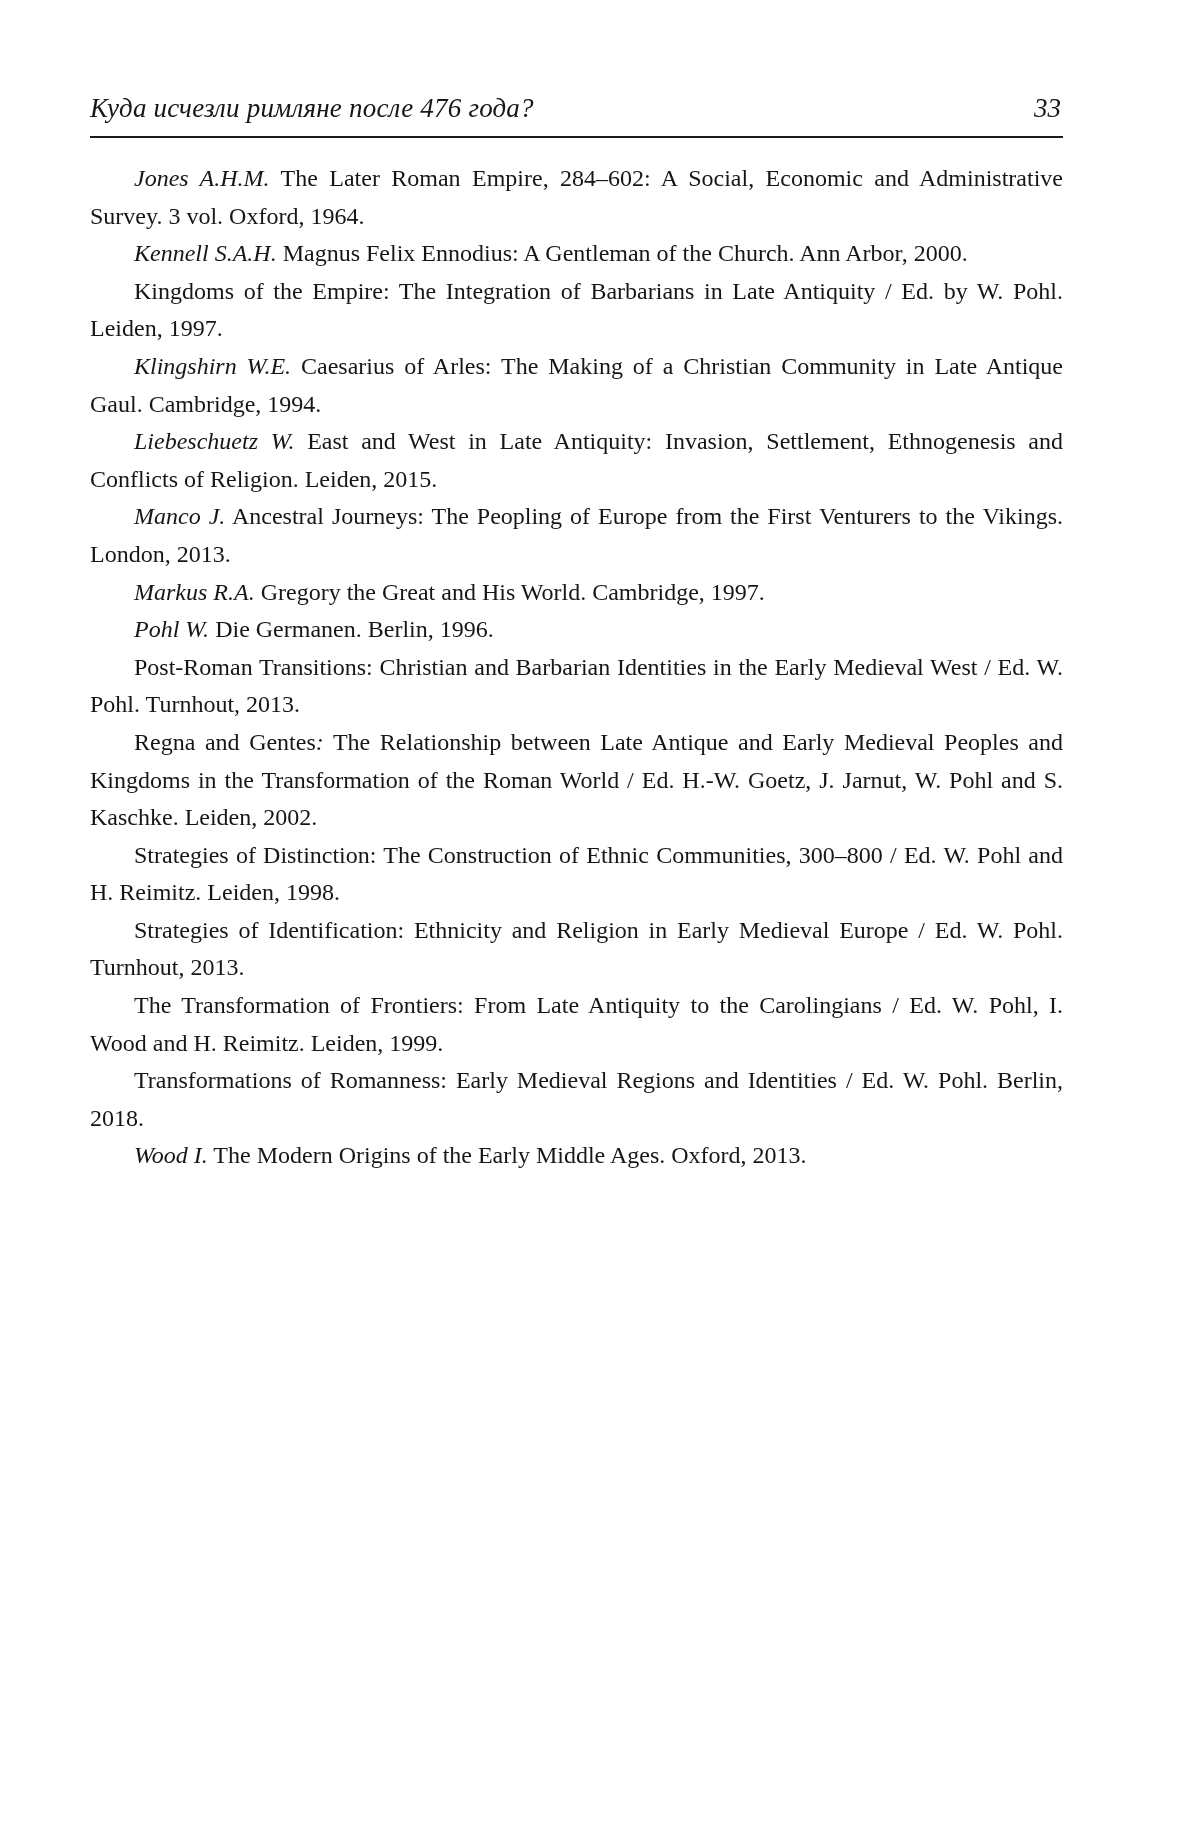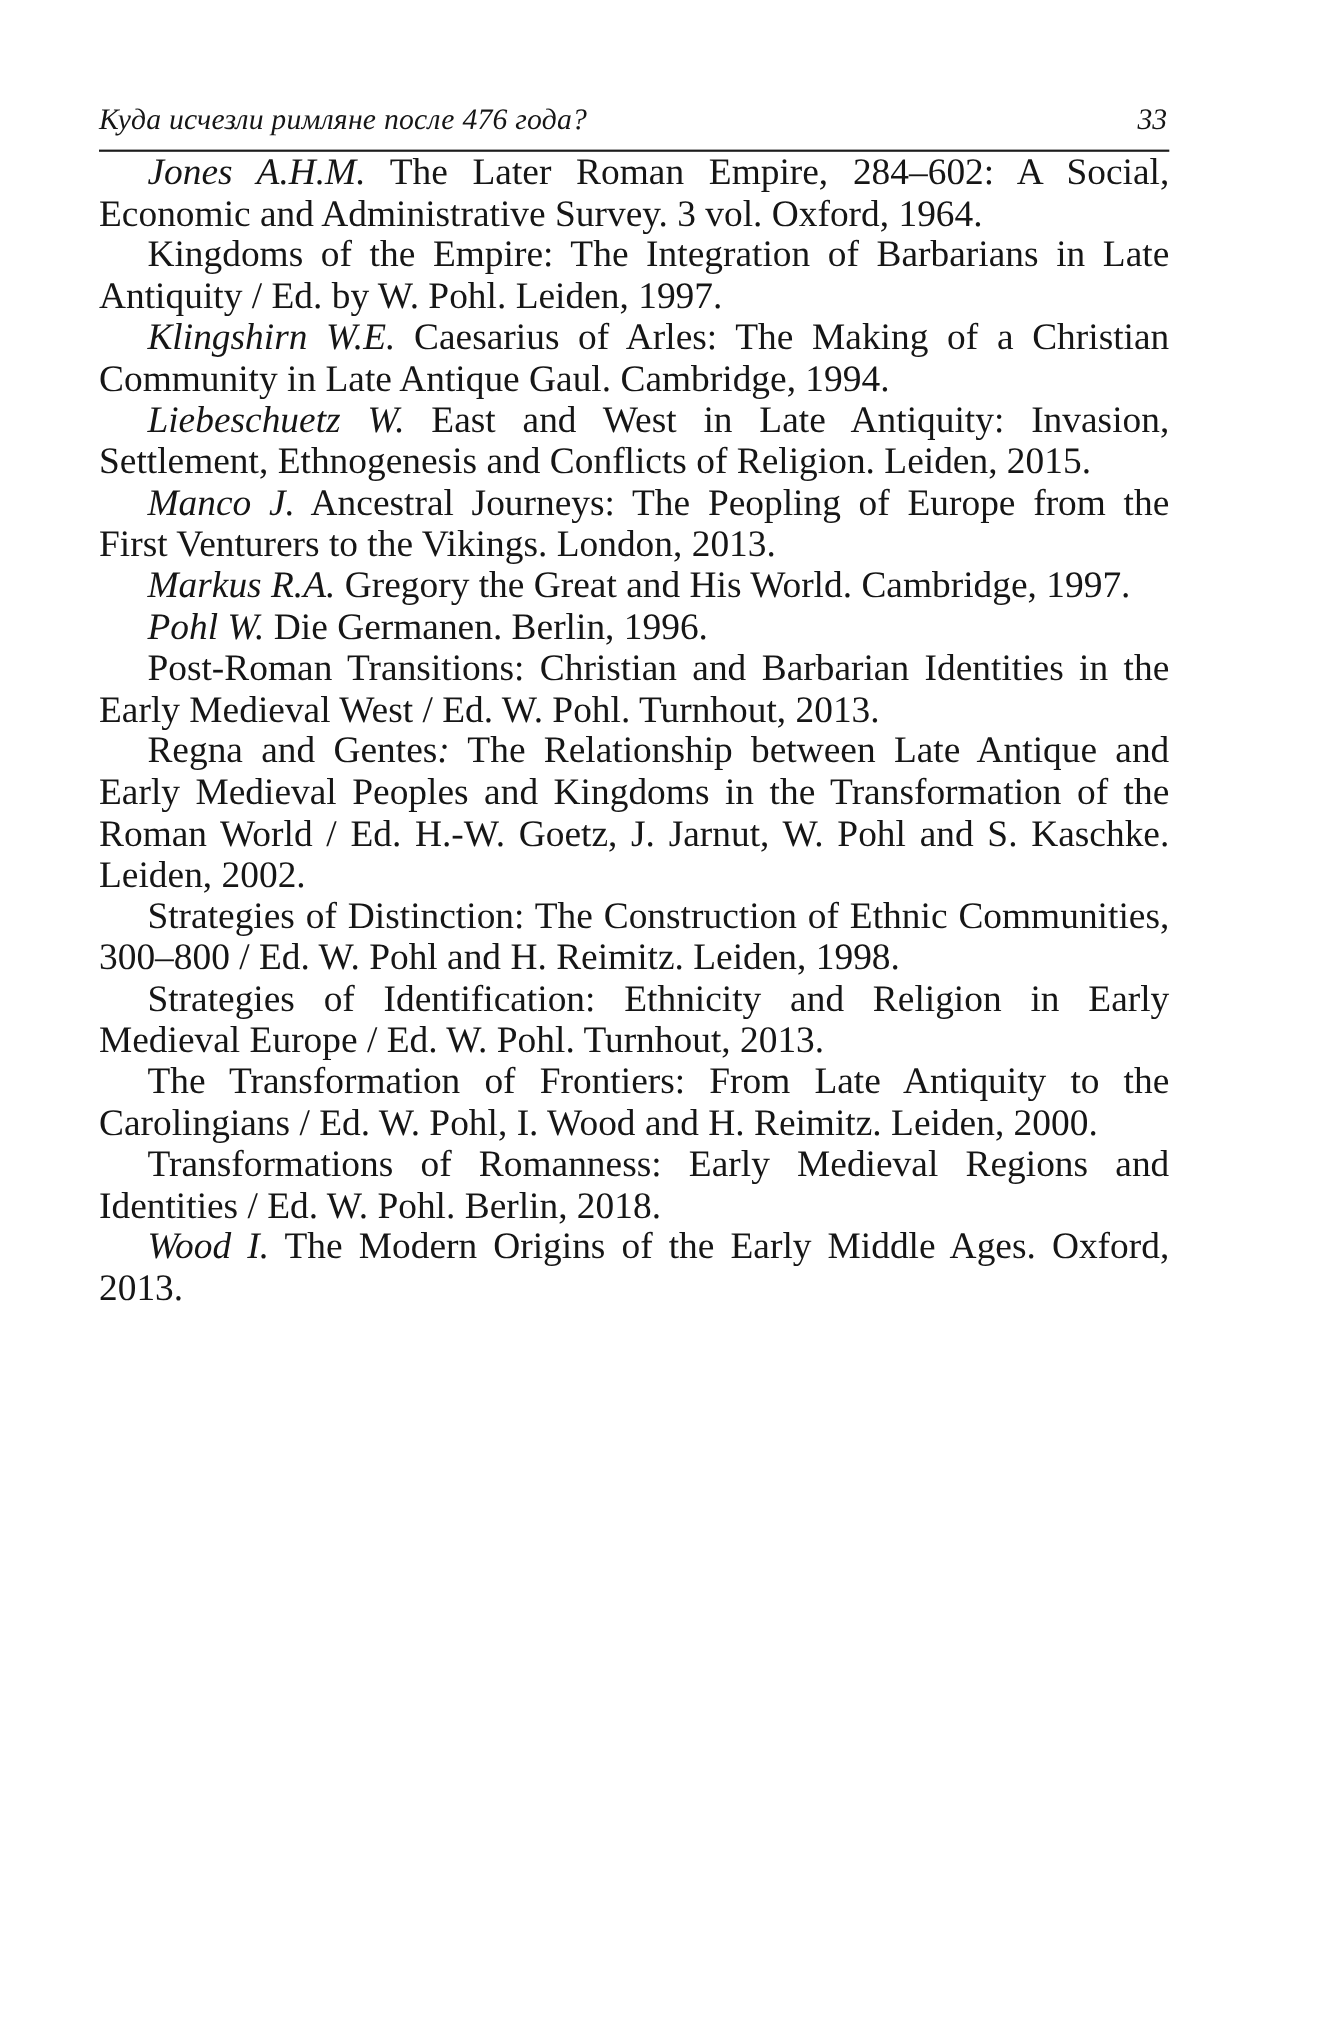--- a/index.html
+++ b/index.html
@@ -41,21 +41,22 @@
     top: 0;
     line-height: 40px;
   }
   .header-rule {
     margin: 8px 0 0 0;
     border: none;
     border-top: 2.5px solid #1c1c1c;
     height: 0;
   }
   .bibliography {
-    font-size: 34px;
+    margin-top: 22px;
+    font-size: 24px;
     line-height: 37.6px;
     text-align: justify;
   }
   .entry {
     margin: 0;
     padding: 0;
     text-indent: 44px;
   }
   .it {
     font-style: italic;
@@ -66,28 +67,29 @@
 
 <div class="page">
   <div class="content">
     <div class="running-header">
       <span class="header-title">Куда исчезли римляне после 476 года?</span>
       <span class="page-number">33</span>
     </div>
     <hr class="header-rule">
     <div class="bibliography">
         <p class="entry"><span class="it">Jones A.H.M.</span><span> The Later Roman Empire, 284–602: A Social, Economic and Administrative Survey. 3 vol. Oxford, 1964.</span></p>
+        <p class="entry"><span class="it">Kennell S.A.H.</span><span> Magnus Felix Ennodius: A Gentleman of the Church. Ann Arbor, 2000.</span></p>
         <p class="entry"><span>Kingdoms of the Empire: The Integration of Barbarians in Late Antiquity / Ed. by W. Pohl. Leiden, 1997.</span></p>
         <p class="entry"><span class="it">Klingshirn W.E.</span><span> Caesarius of Arles: The Making of a Christian Community in Late Antique Gaul. Cambridge, 1994.</span></p>
         <p class="entry"><span class="it">Liebeschuetz W.</span><span> East and West in Late Antiquity: Invasion, Settlement, Ethnogenesis and Conflicts of Religion. Leiden, 2015.</span></p>
         <p class="entry"><span class="it">Manco J.</span><span> Ancestral Journeys: The Peopling of Europe from the First Venturers to the Vikings. London, 2013.</span></p>
         <p class="entry"><span class="it">Markus R.A.</span><span> Gregory the Great and His World. Cambridge, 1997.</span></p>
         <p class="entry"><span class="it">Pohl W.</span><span> Die Germanen. Berlin, 1996.</span></p>
         <p class="entry"><span>Post-Roman Transitions: Christian and Barbarian Identities in the Early Medieval West / Ed. W. Pohl. Turnhout, 2013.</span></p>
         <p class="entry"><span>Regna and Gentes</span><span class="it">:</span><span> The Relationship between Late Antique and Early Medieval Peoples and Kingdoms in the Transformation of the Roman World / Ed. H.-W. Goetz, J. Jarnut, W. Pohl and S. Kaschke. Leiden, 2002.</span></p>
         <p class="entry"><span>Strategies of Distinction: The Construction of Ethnic Communities, 300–800 / Ed. W. Pohl and H. Reimitz. Leiden, 1998.</span></p>
         <p class="entry"><span>Strategies of Identification: Ethnicity and Religion in Early Medieval Europe / Ed. W. Pohl. Turnhout, 2013.</span></p>
-        <p class="entry"><span>The Transformation of Frontiers: From Late Antiquity to the Carolingians / Ed. W. Pohl, I. Wood and H. Reimitz. Leiden, 2000.</span></p>
+        <p class="entry"><span>The Transformation of Frontiers: From Late Antiquity to the Carolingians / Ed. W. Pohl, I. Wood and H. Reimitz. Leiden, 1999.</span></p>
         <p class="entry"><span>Transformations of Romanness: Early Medieval Regions and Identities / Ed. W. Pohl. Berlin, 2018.</span></p>
         <p class="entry"><span class="it">Wood I.</span><span> The Modern Origins of the Early Middle Ages. Oxford, 2013.</span></p>
       </div>
   </div>
 </div>
 
 </body></html>

